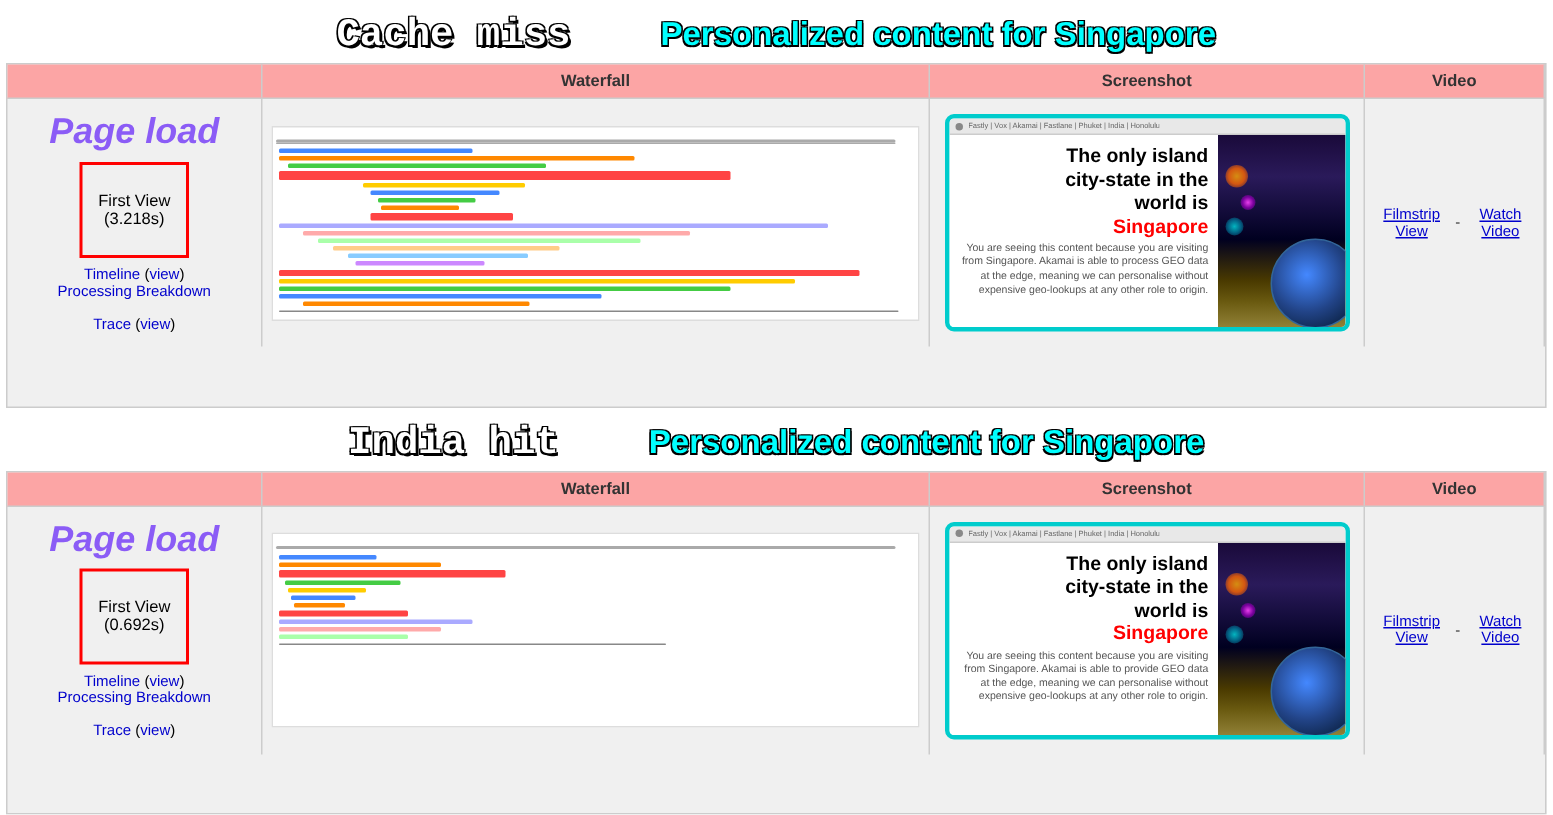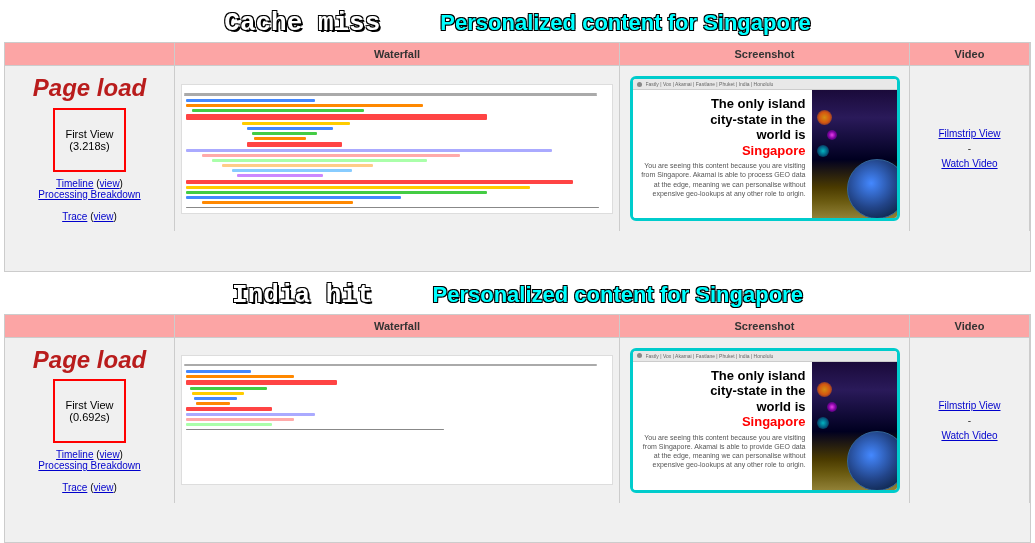--- a/index.html
+++ b/index.html
@@ -82,42 +82,41 @@
       display: flex;
       flex-direction: column;
       align-items: center;
       justify-content: center;
     }
 
     
     .page-load-label {
       font-size: 24px;
       font-weight: bold;
-      color: #b91c1c;
+      color: #8b5cf6;
       font-style: italic;
       line-height: 1.1;
     }
 
     .first-view-box {
       border: 2px solid #ff0000;
       padding: 18px 10px;
       text-align: center;
       margin: 6px 0;
       font-size: 11px;
       color: #000;
     }
 
     .links-area {
       text-align: center;
       font-size: 10px;
     }
 
     .links-area a {
       color: #0000cc;
-      text-decoration: underline;
       cursor: pointer;
       margin-top: 24px;
     }
 
     
     .waterfall-img {
       width: 100%;
       height: 130px;
       background: #fff;
       border: 1px solid #ddd;
@@ -199,21 +198,21 @@
       color: #666;
       overflow: hidden;
       white-space: nowrap;
     }
 
     
     .video-cell {
       font-size: 10px;
       text-align: center;
       display: flex;
-      flex-direction: column;
+      flex-direction: row;
       align-items: center;
       gap: 4px;
     }
 
     .video-cell a {
       color: #0000cc;
       text-decoration: underline;
       cursor: pointer;
     }
 

